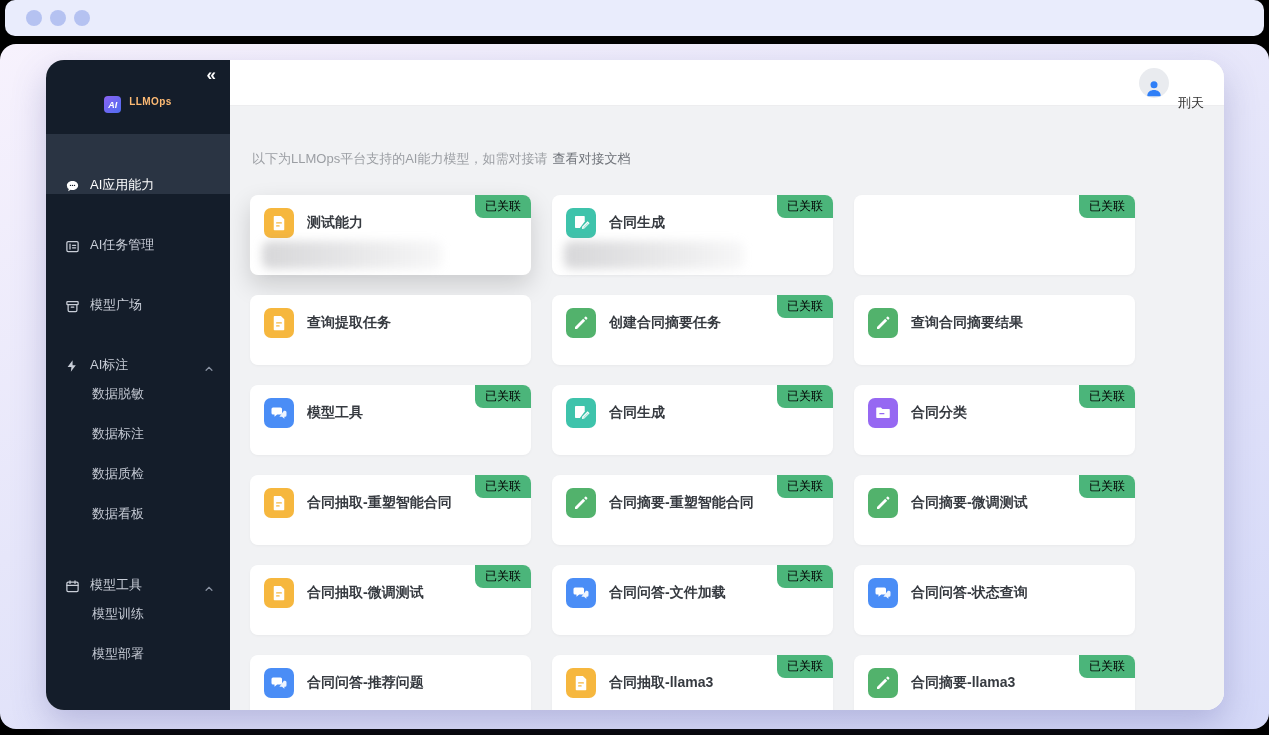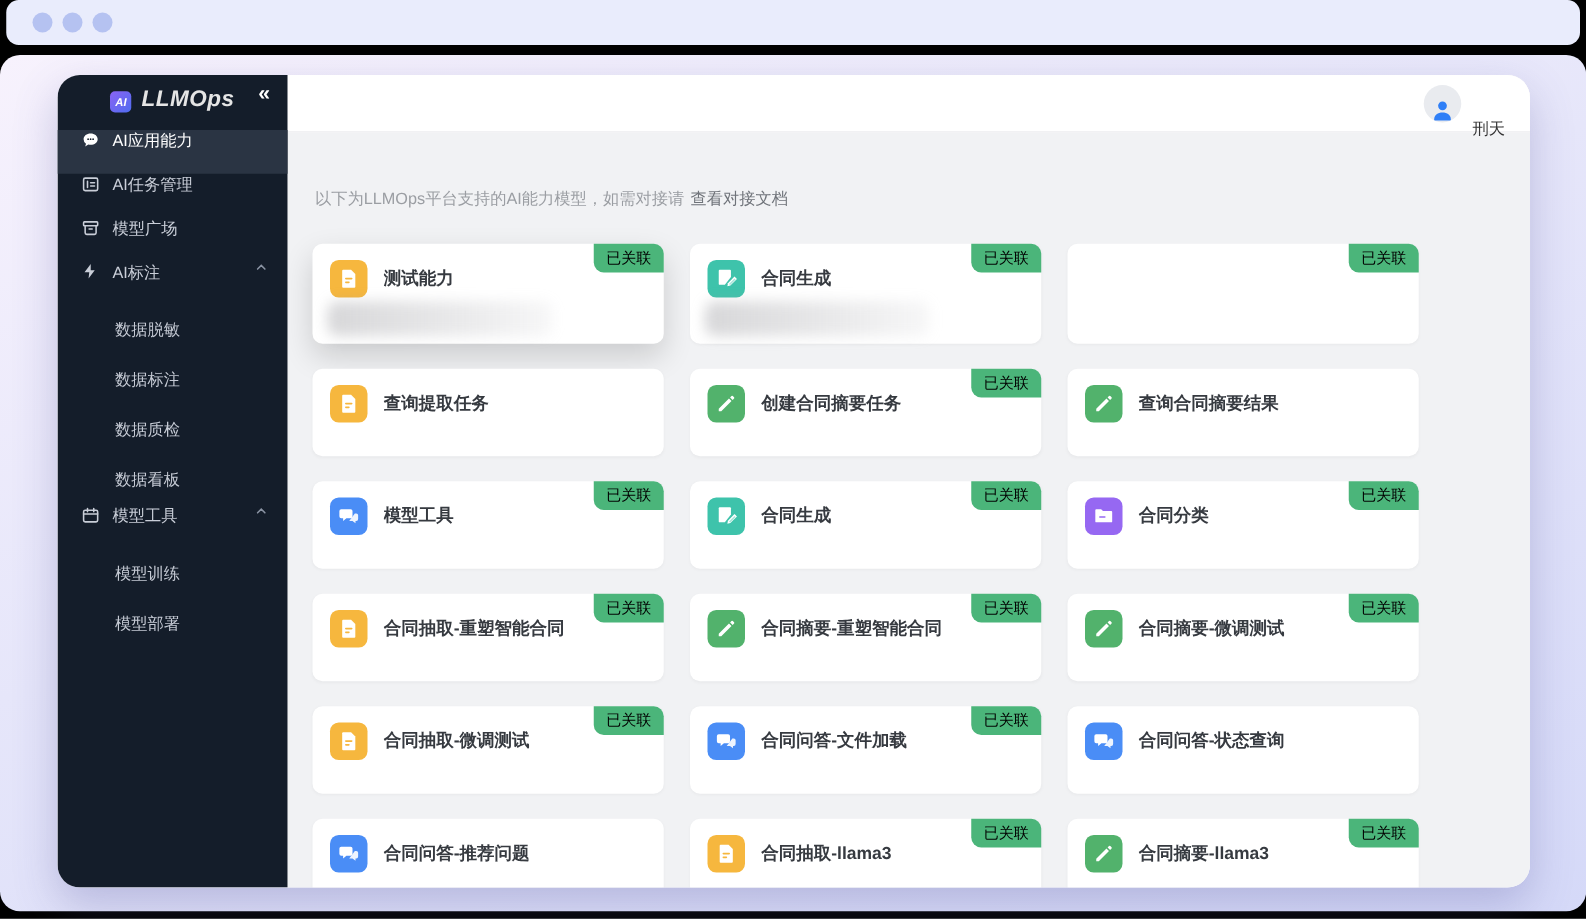--- a/index.html
+++ b/index.html
@@ -30,32 +30,32 @@
   .app-window {
     position:absolute; left:46px; top:16px; width:1178px; height:650px;
     border-radius:18px; background:#fff; overflow:hidden;
     box-shadow:0 14px 34px rgba(90,90,160,.30);
     display:flex;
   }
 
   
   .sidebar { width:184px; flex-shrink:0; background:#141d2a; color:#c9ced8; position:relative; }
   .collapse-btn { position:absolute; top:6px; right:14px; color:#fff; font-size:17px; font-weight:bold; cursor:pointer; line-height:1;}
-  .side-logo { display:flex; align-items:flex-end; justify-content:center; margin-top:6px; height:24px; }
+  .side-logo { display:flex; align-items:flex-start; justify-content:center; margin-top:36px; height:24px; }
   .logo-badge {
     width:17px; height:17px; border-radius:4px;
     background:linear-gradient(135deg,#8a63f3,#4f6cf0);
     color:#fff; font-size:9px; font-weight:bold; font-style:italic;
     display:flex; align-items:center; justify-content:center;
   }
-  .logo-text { margin-left:8px; color:#e5e5e5; font-weight:bold; font-style:italic; font-size:18px; letter-spacing:.4px; }
+  .logo-text { margin-left:8px; color:#fdba74; font-weight:bold; font-size:10px; letter-spacing:.4px; }
 
   .nav { margin-top:14px; }
   .nav-item {
-    height:35px; display:flex; align-items:flex-start;
+    height:60px; display:flex; align-items:flex-end;
     padding:0 16px 0 18px; font-size:13px; cursor:pointer; color:#c9ced8;
   }
   .nav-item.active { background:#2a3443; color:#fff; }
   .nav-icon { width:16px; height:16px; margin-right:10px; display:flex; align-items:center; justify-content:center; }
   .nav-label { white-space:nowrap; }
   .chevron { margin-left:auto; color:#8a93a3; display:flex; }
   .nav-sub {
     height:40px; display:flex; align-items:center;
     padding-left:46px; font-size:13px; color:#c5cad4; cursor:pointer;
   }

